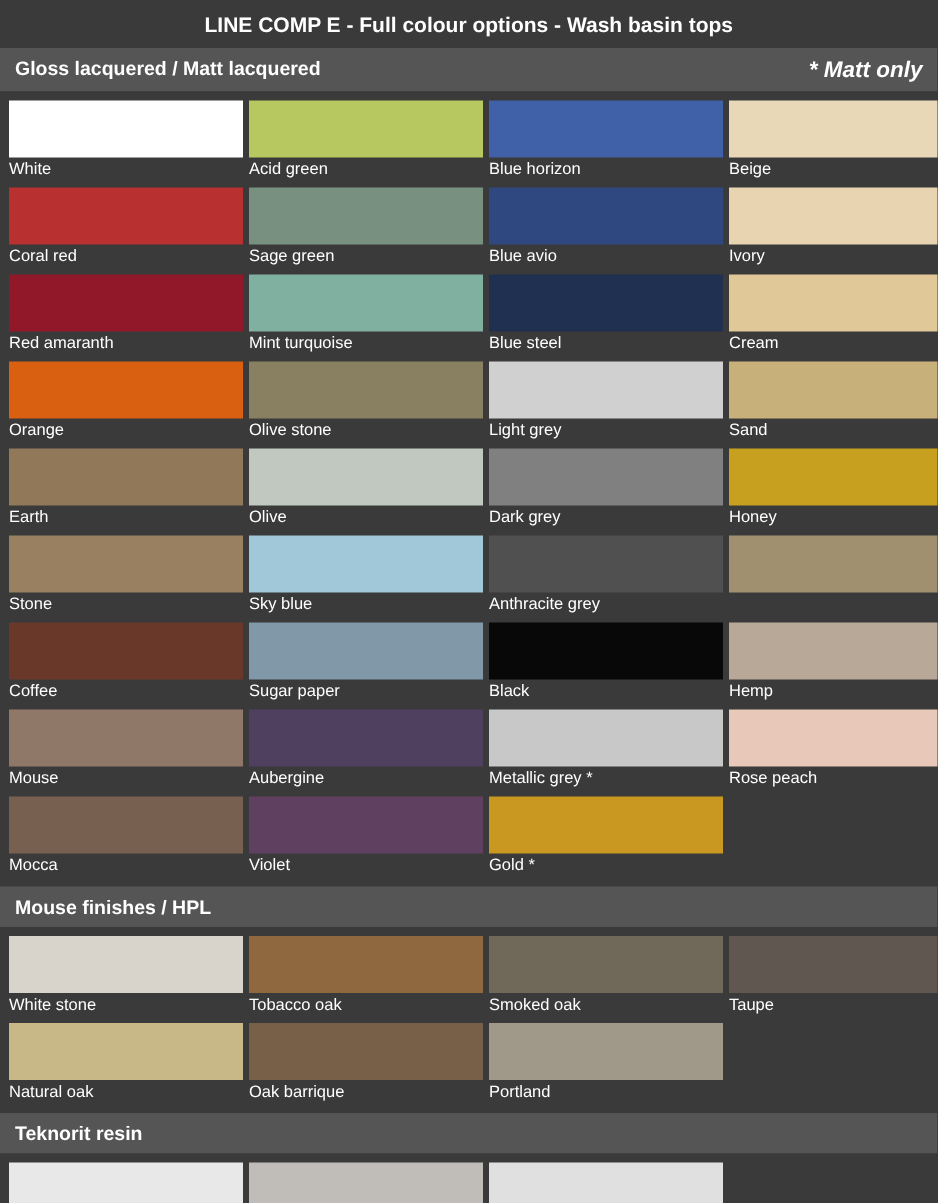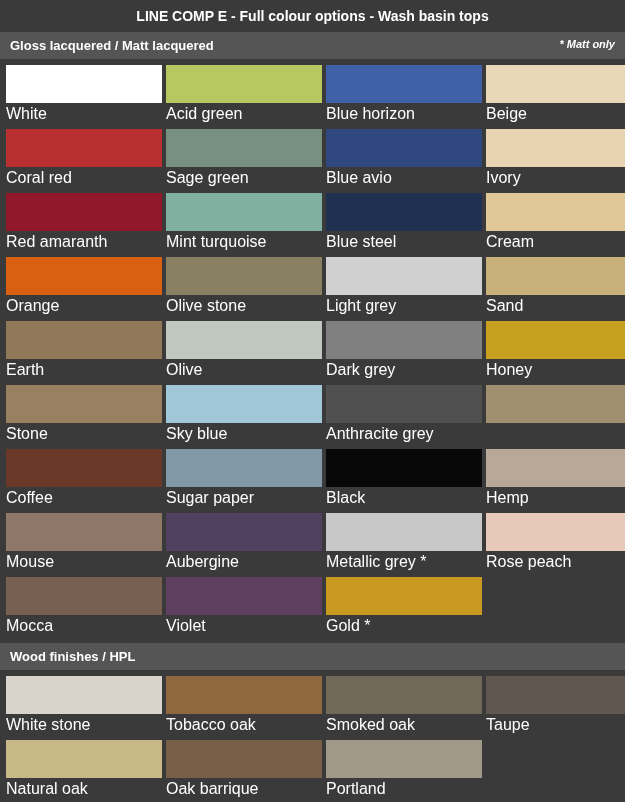--- a/index.html
+++ b/index.html
@@ -22,42 +22,42 @@
       background: #555;
       padding: 6px 10px;
       font-size: 13px;
       font-weight: bold;
       color: #fff;
       display: flex;
       justify-content: space-between;
       align-items: flex-start;
     }
     .matt-only {
-      font-size: 11px;
+      font-size: 15px;
       font-style: italic;
     }
     .color-grid {
       display: grid;
       grid-template-columns: 160px 160px 160px 160px;
       gap: 0;
       background: #3a3a3a;
       padding: 4px;
     }
     .color-cell {
       display: flex;
       flex-direction: column;
       margin: 2px;
     }
     .color-swatch {
       height: 38px;
       width: 100%;
     }
     .color-label {
       color: #fff;
-      font-size: 16px;
+      font-size: 11px;
       padding: 2px 0;
     }
     
     .c-white { background: #ffffff; }
     .c-beige { background: #e8d8b8; }
     .c-ivory { background: #e8d4b0; }
     .c-cream { background: #e0c898; }
     .c-sand { background: #c8b07a; }
     .c-honey { background: #c8a020; }
     .c-rope { background: #a09070; }
@@ -251,21 +251,21 @@
       </div>
       <div class="color-cell">
         <div class="color-swatch c-gold"></div>
         <div class="color-label">Gold *</div>
       </div>
     </div>
 </div>
 
 <div>
   <div class="section-header">
-    <span>Wood finishes / HPL</span>
+    <span>Mouse finishes / HPL</span>
   </div>
   <div class="color-grid" id="wood-grid">
       <div class="color-cell">
         <div class="color-swatch c-white-stone"></div>
         <div class="color-label">White stone</div>
       </div>
       <div class="color-cell">
         <div class="color-swatch c-tobacco-oak"></div>
         <div class="color-label">Tobacco oak</div>
       </div>

